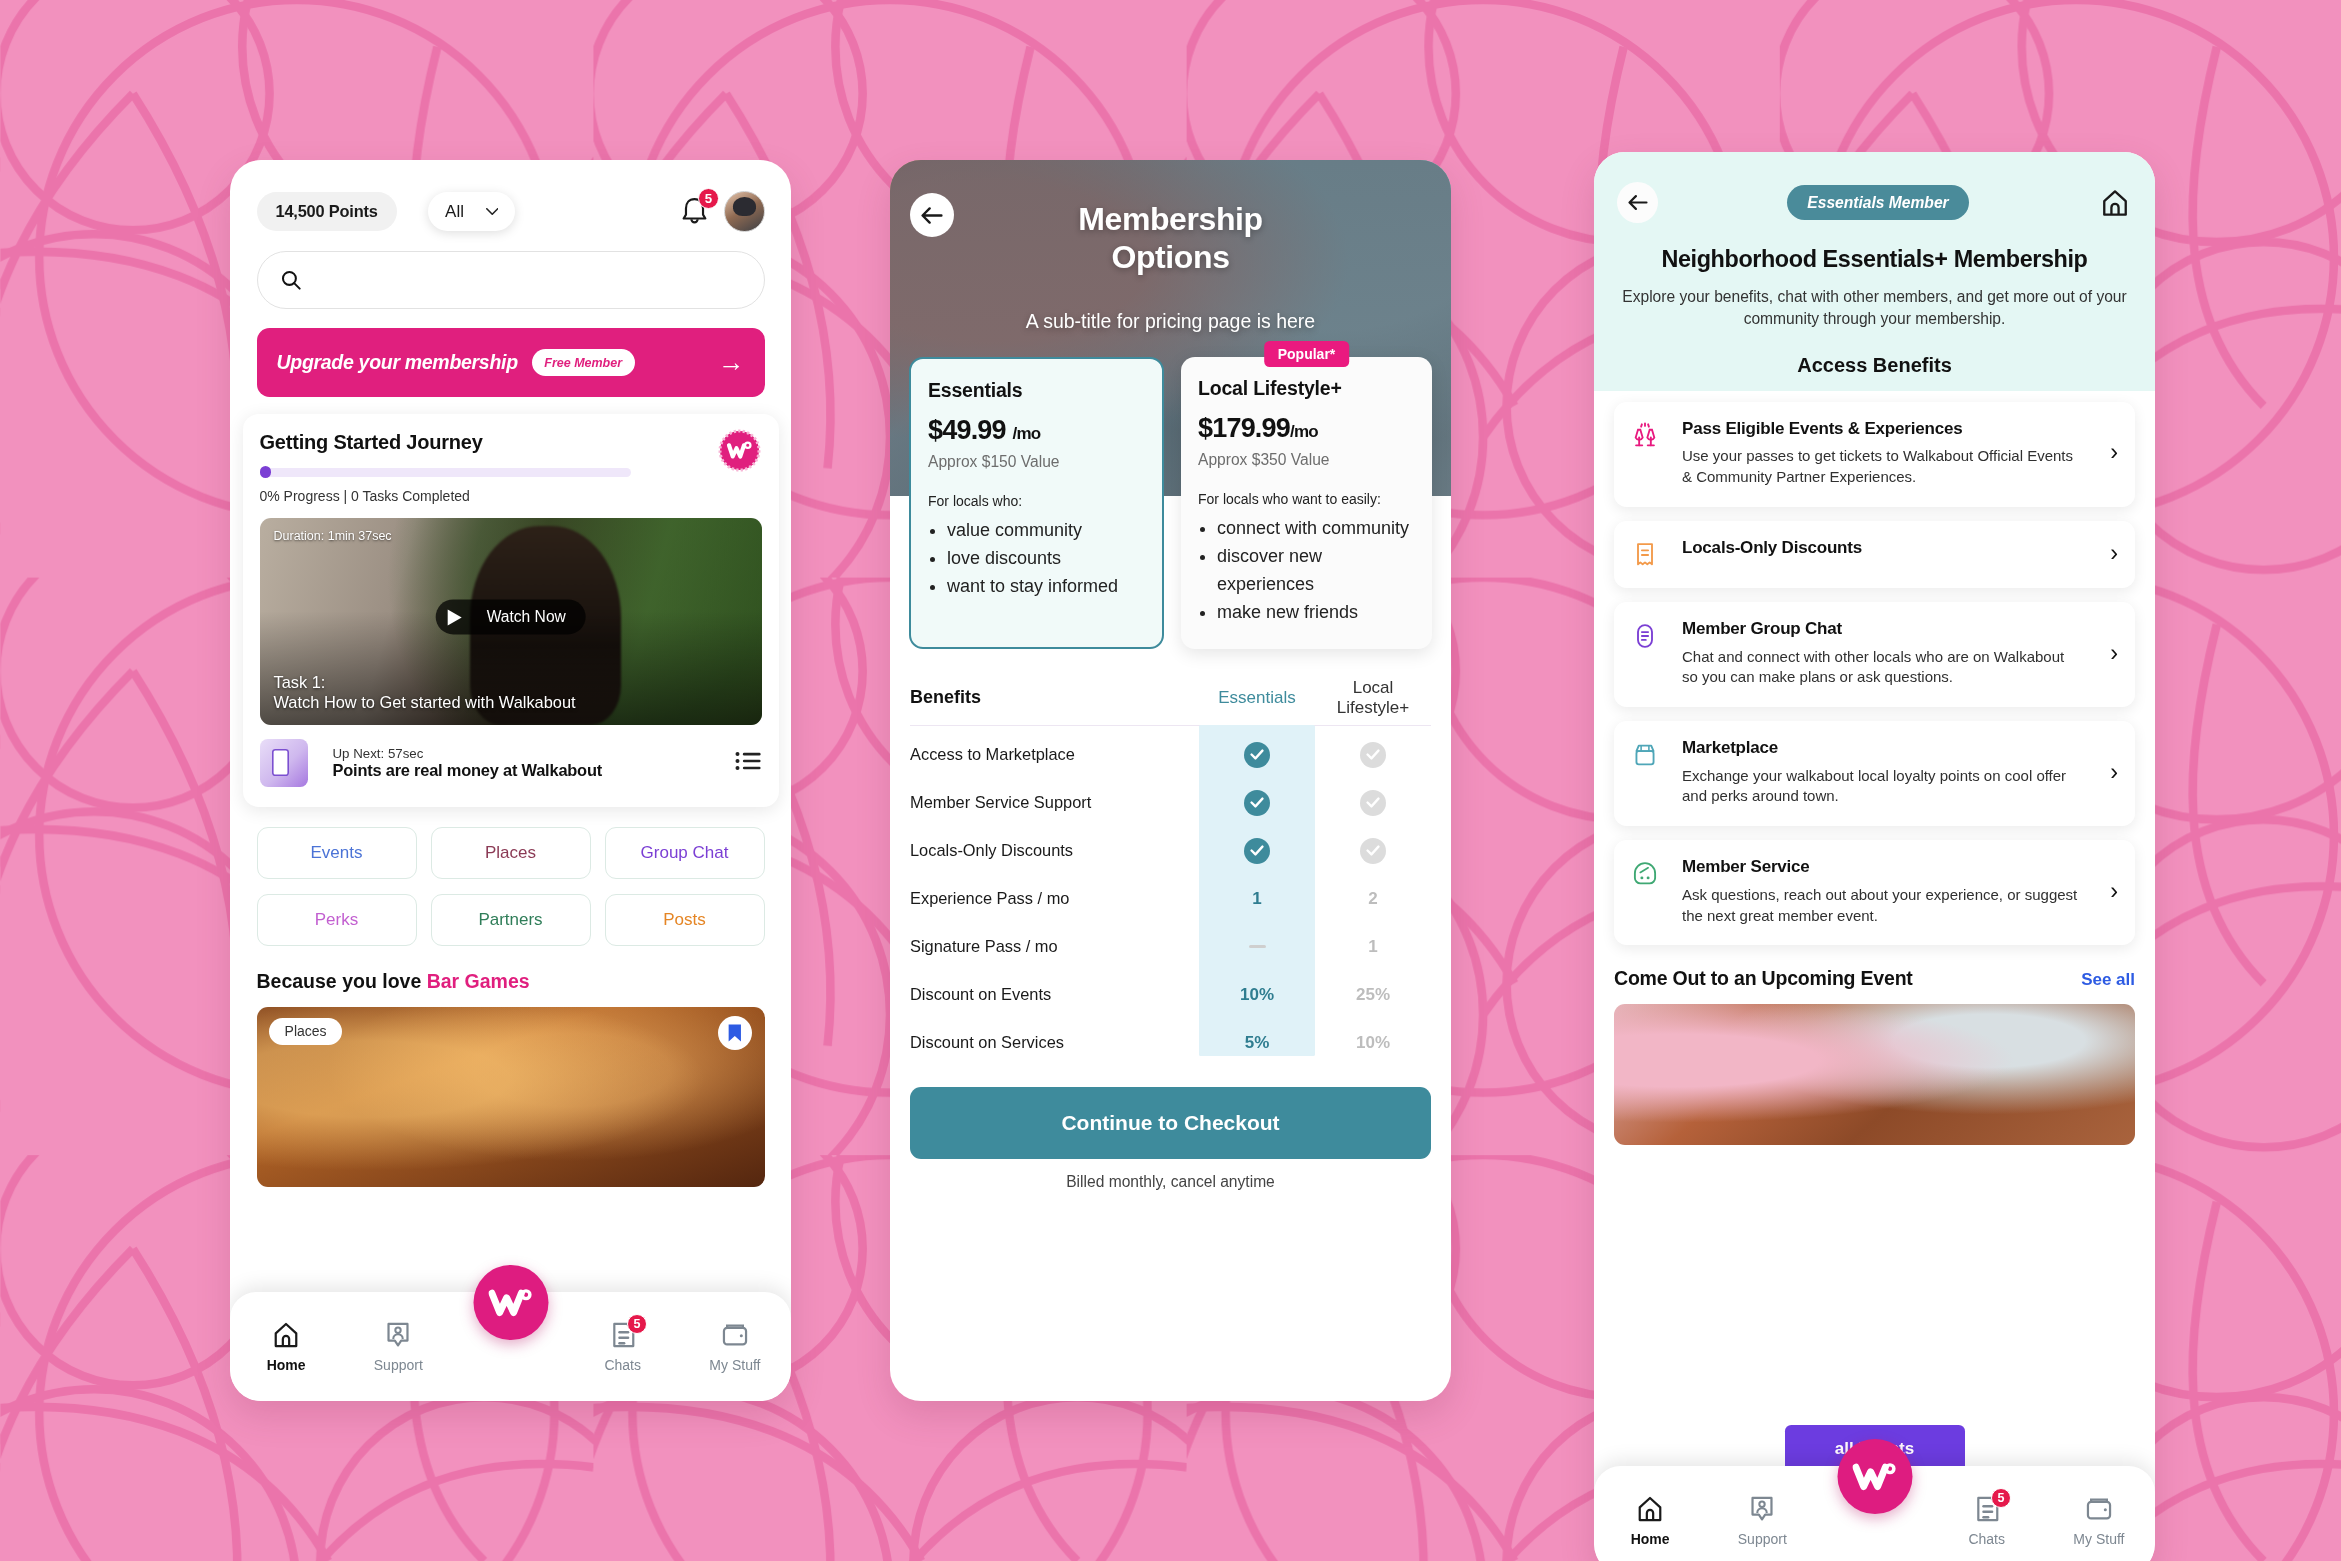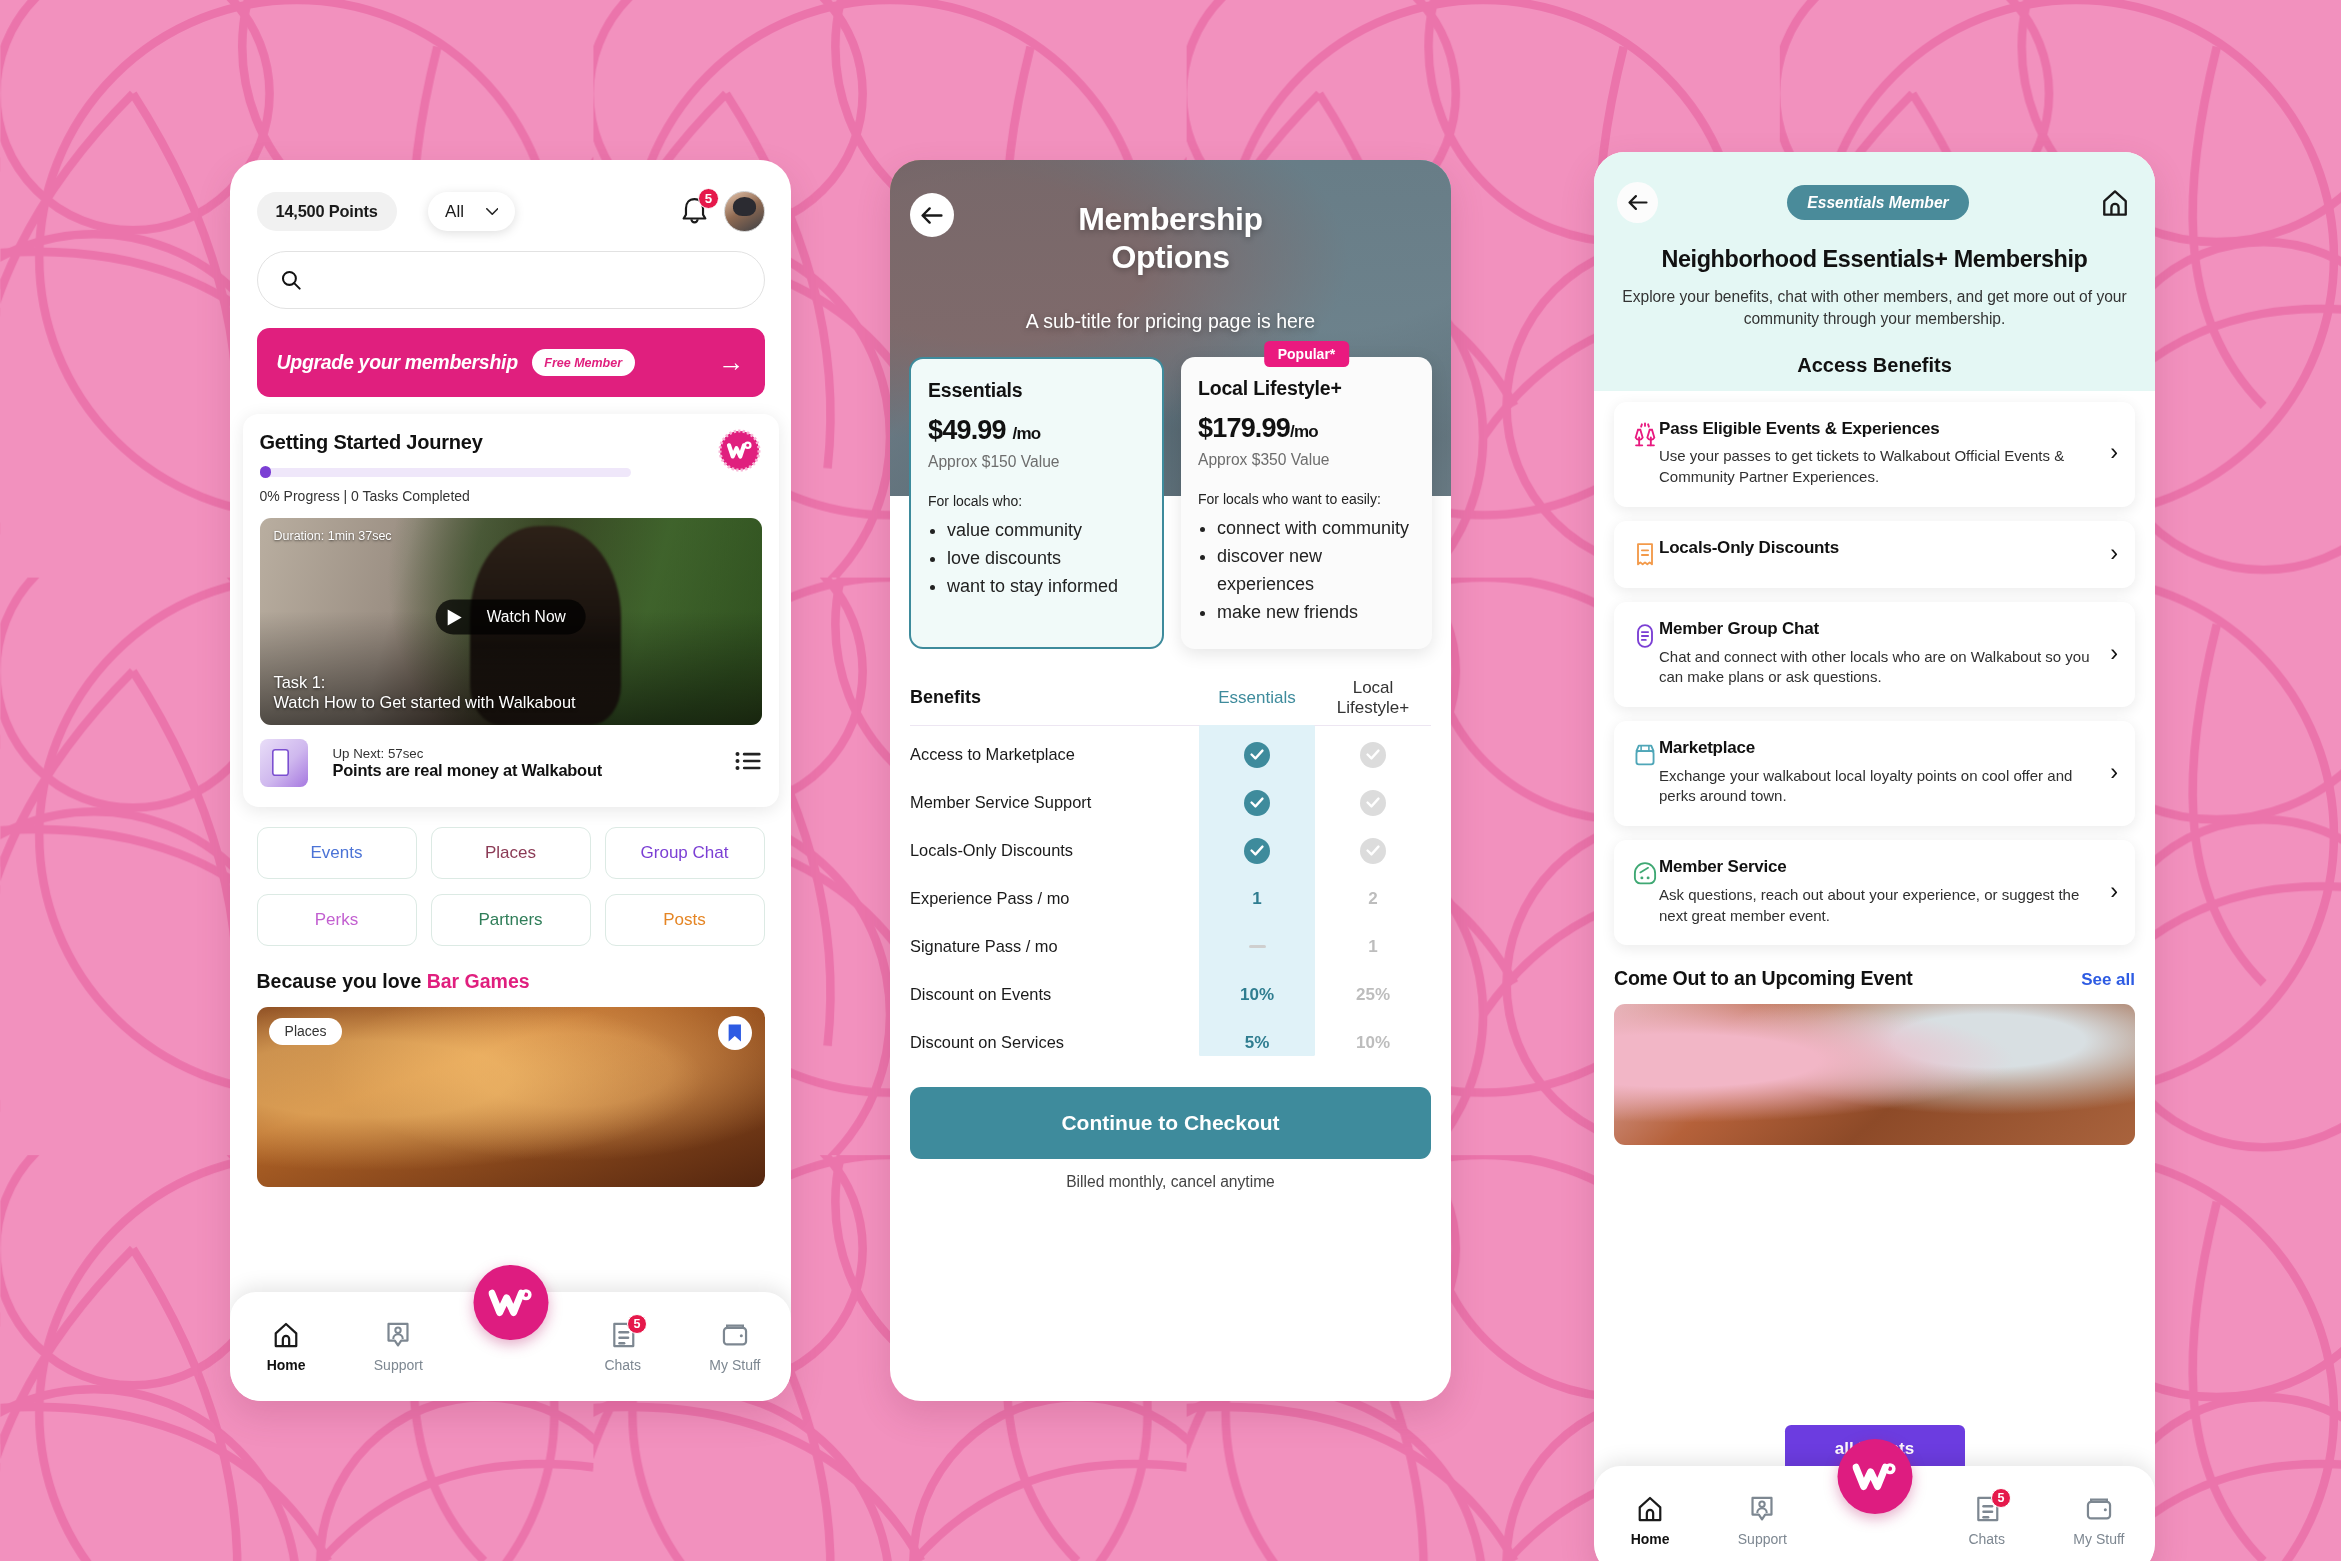--- a/index.html
+++ b/index.html
@@ -294,21 +294,21 @@
   .p3-title {
     margin-top: 23.4px; text-align: center; font-size: 23.4px; font-weight: 700; color: #111;
     letter-spacing: -0.4px;
   }
   .p3-sub { margin-top: 12.5px; text-align: center; font-size: 15.6px; color: #333; line-height: 1.42; }
   .p3-section { margin-top: 23.4px; text-align: center; font-size: 20px; font-weight: 700; color: #111; }
 
   .benefit-cards { padding: 0 20px; margin-top: 11px; }
   .benefit-card {
     background: #fff; border-radius: 12.5px; box-shadow: 0 3.1px 14px rgba(0,0,0,0.08);
-    padding: 17px 17px 19px 17px; display: flex; gap: 0; align-items: flex-start;
+    padding: 17px 17px 19px 17px; display: flex; gap: 23px; align-items: flex-start;
     margin-bottom: 14px;
   }
   .bc-icon { width: 28px; height: 28px; flex: 0 0 auto; margin-top: 3.1px; }
   .bc-body { flex: 1; }
   .bc-title { font-size: 17px; font-weight: 700; color: #111; letter-spacing: -0.2px; }
   .bc-desc { margin-top: 7.8px; font-size: 15px; color: #303030; line-height: 1.38; }
   .bc-chev { align-self: center; font-size: 23.4px; color: #111; line-height: 1; padding-left: 4.7px; }
 
   .event-head {
     display: flex; align-items: baseline; padding: 7.8px 20px 0 20px;

